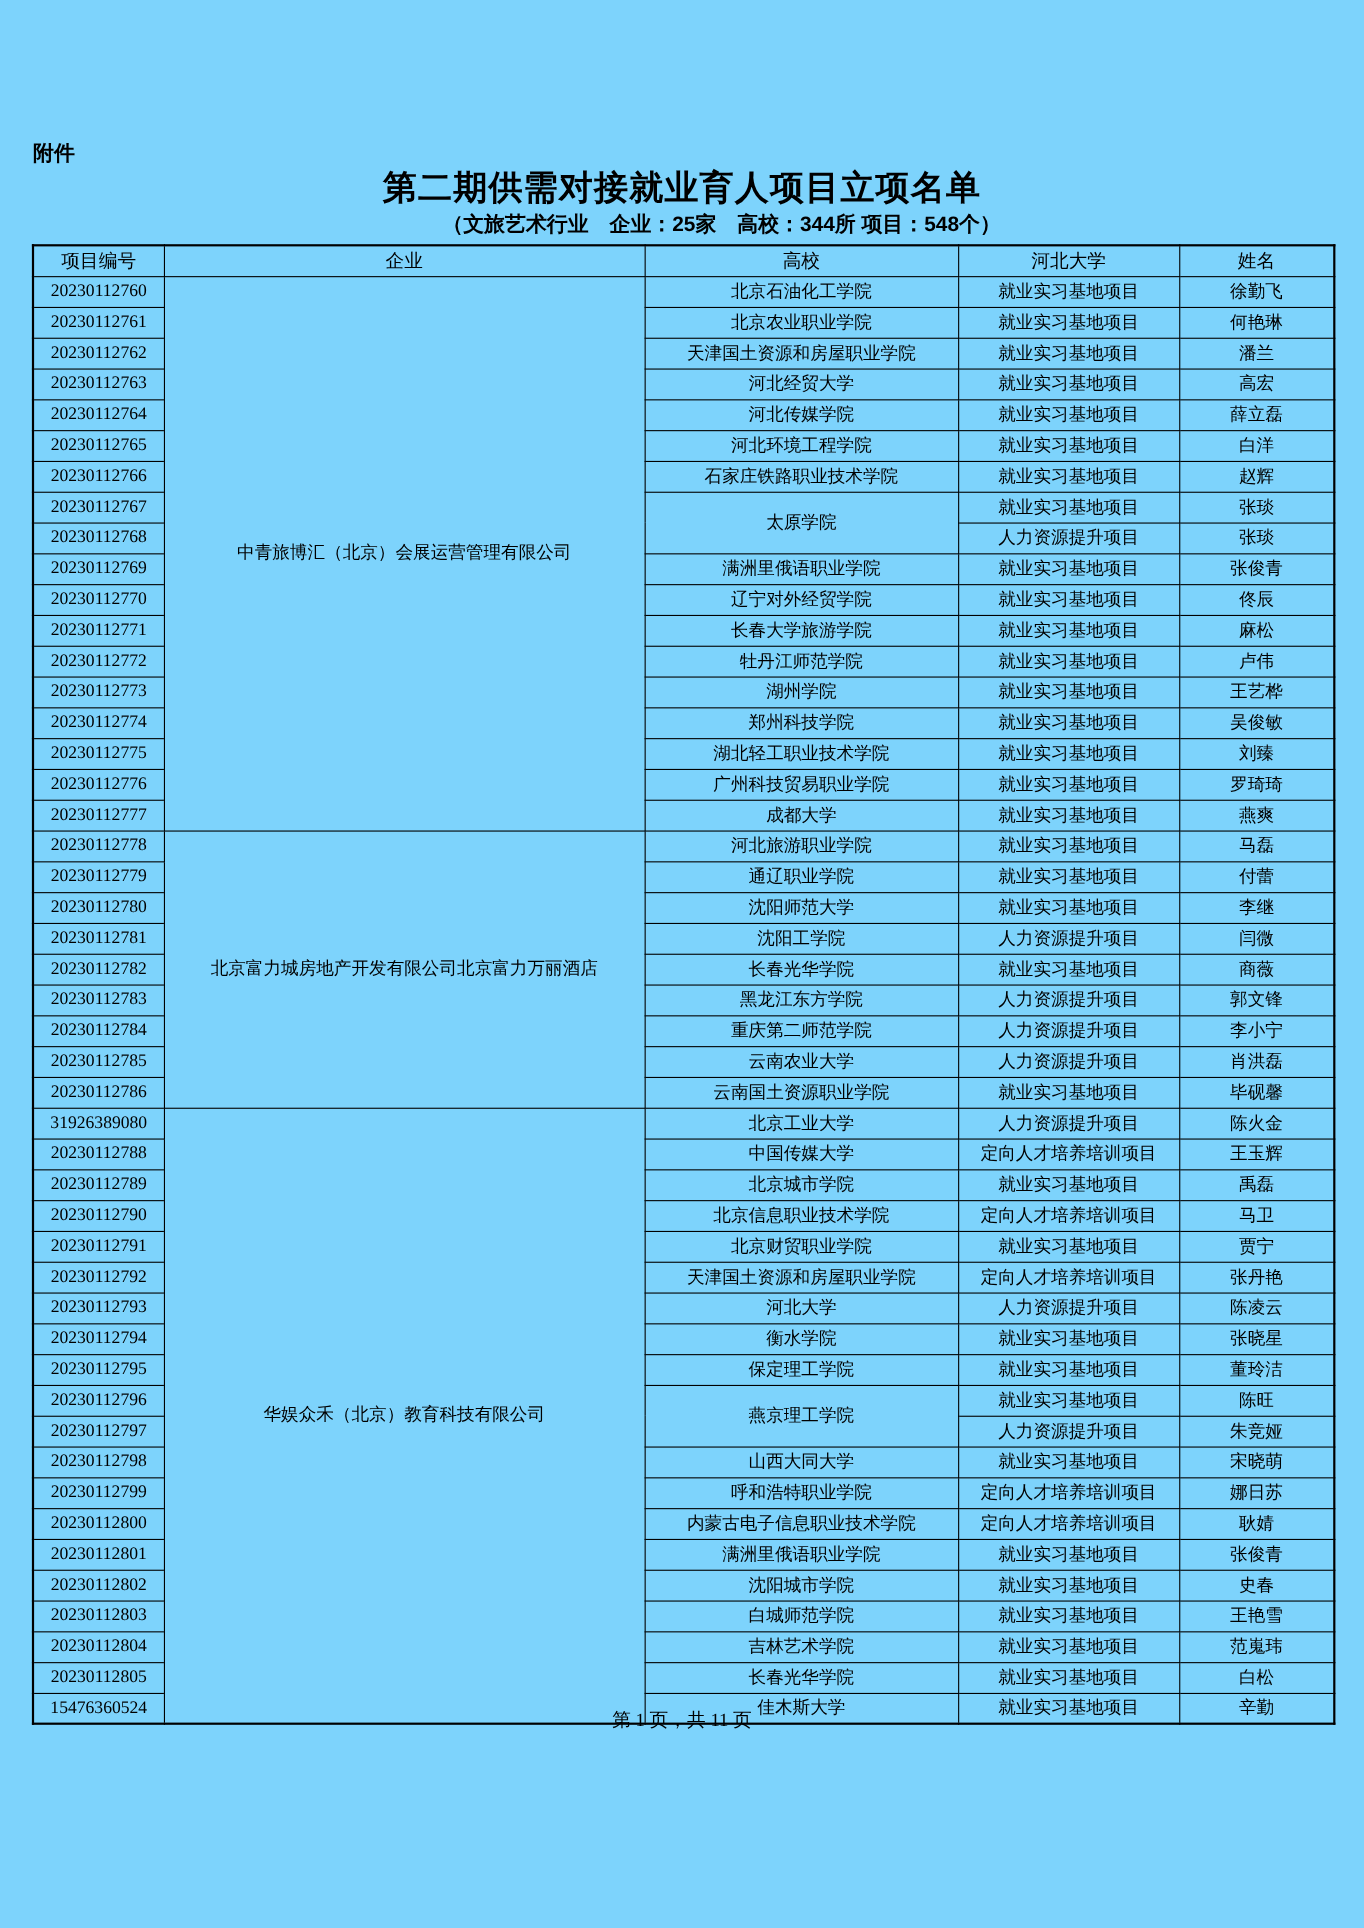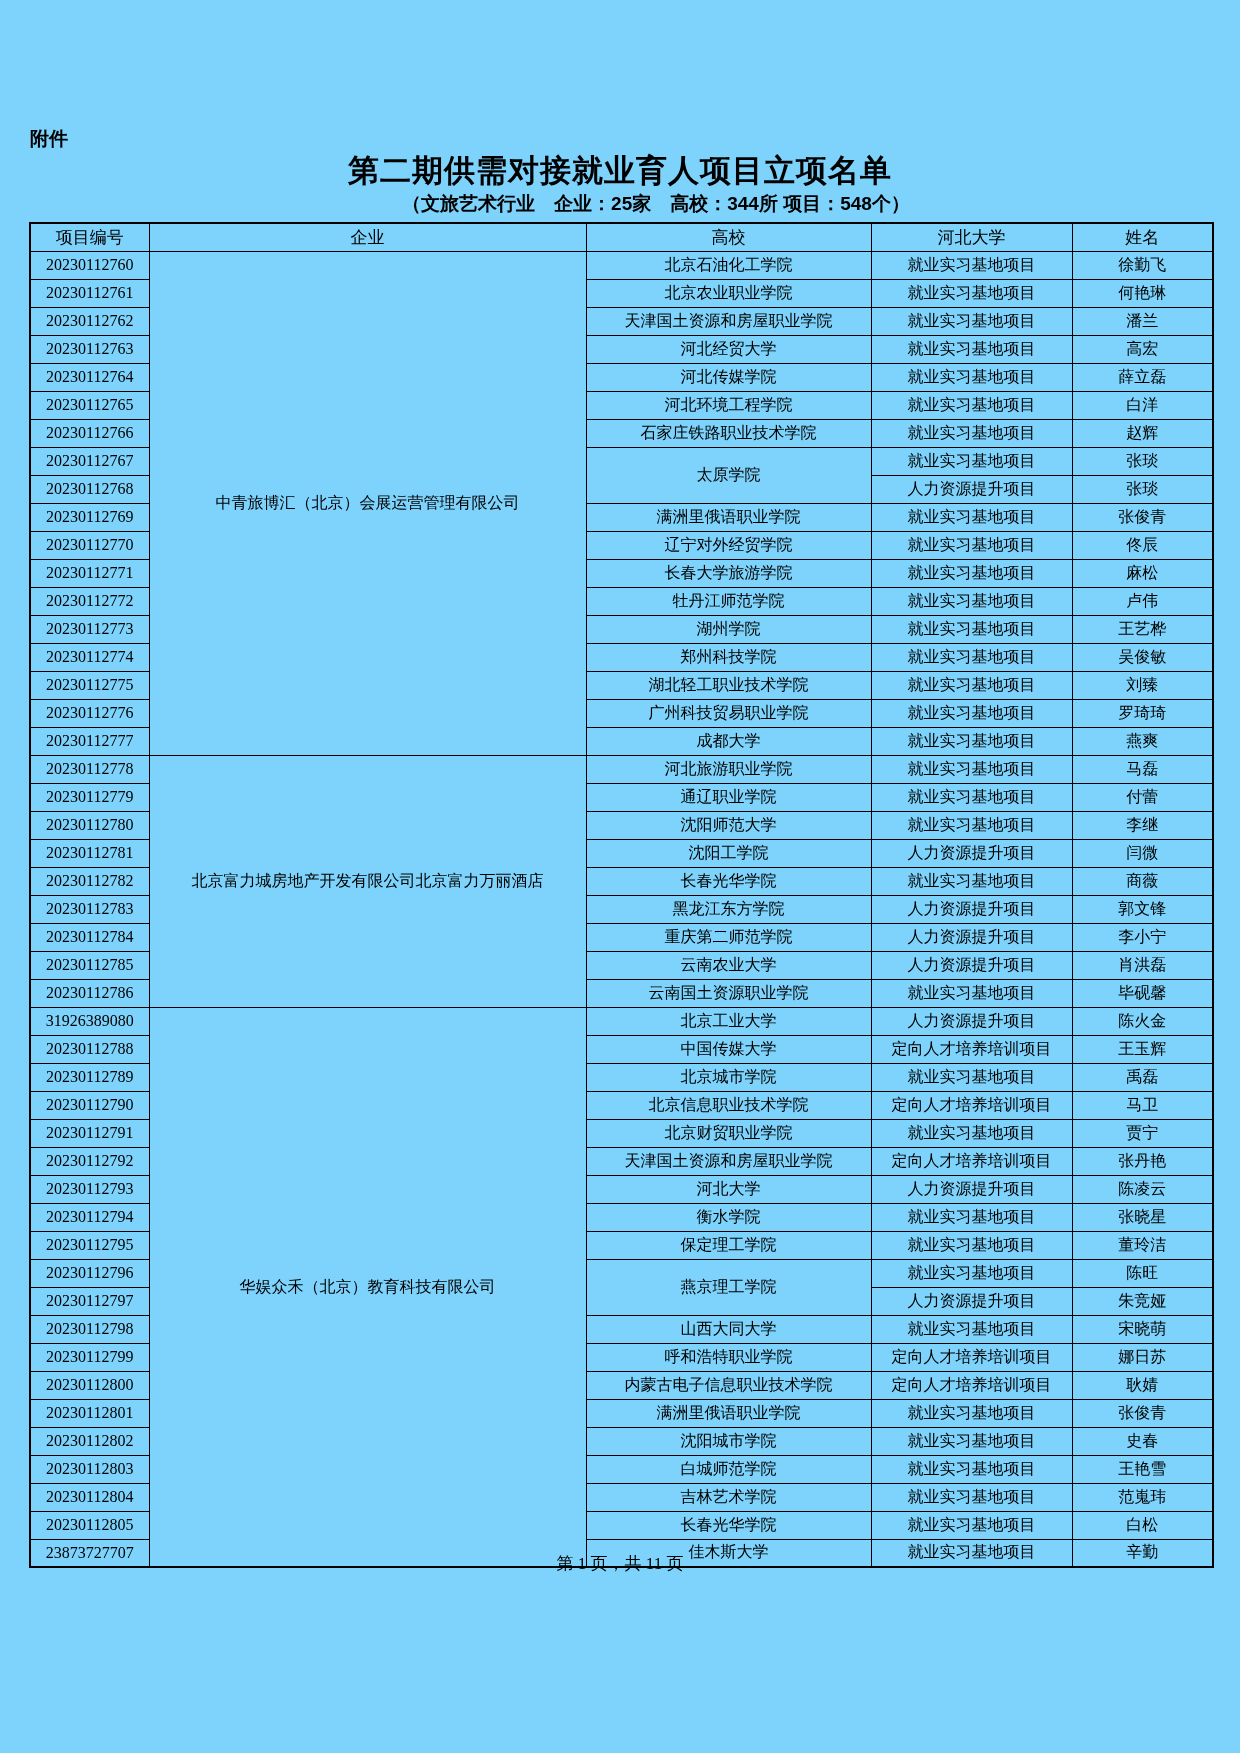--- a/index.html
+++ b/index.html
@@ -392,21 +392,21 @@
           <td class="type-cell">就业实习基地项目</td>
           <td class="name-cell">范嵬玮</td>
         </tr>
         <tr>
           <td class="id-cell">20230112805</td>
           <td class="school-cell">长春光华学院</td>
           <td class="type-cell">就业实习基地项目</td>
           <td class="name-cell">白松</td>
         </tr>
         <tr>
-          <td class="id-cell">23873727707</td>
+          <td class="id-cell">15476360524</td>
           <td class="school-cell">佳木斯大学</td>
           <td class="type-cell">就业实习基地项目</td>
           <td class="name-cell">辛勤</td>
         </tr>
       </tbody>
   </table>
 
   <div class="footer">第 1 页，共 11 页</div>
 </div>
 

